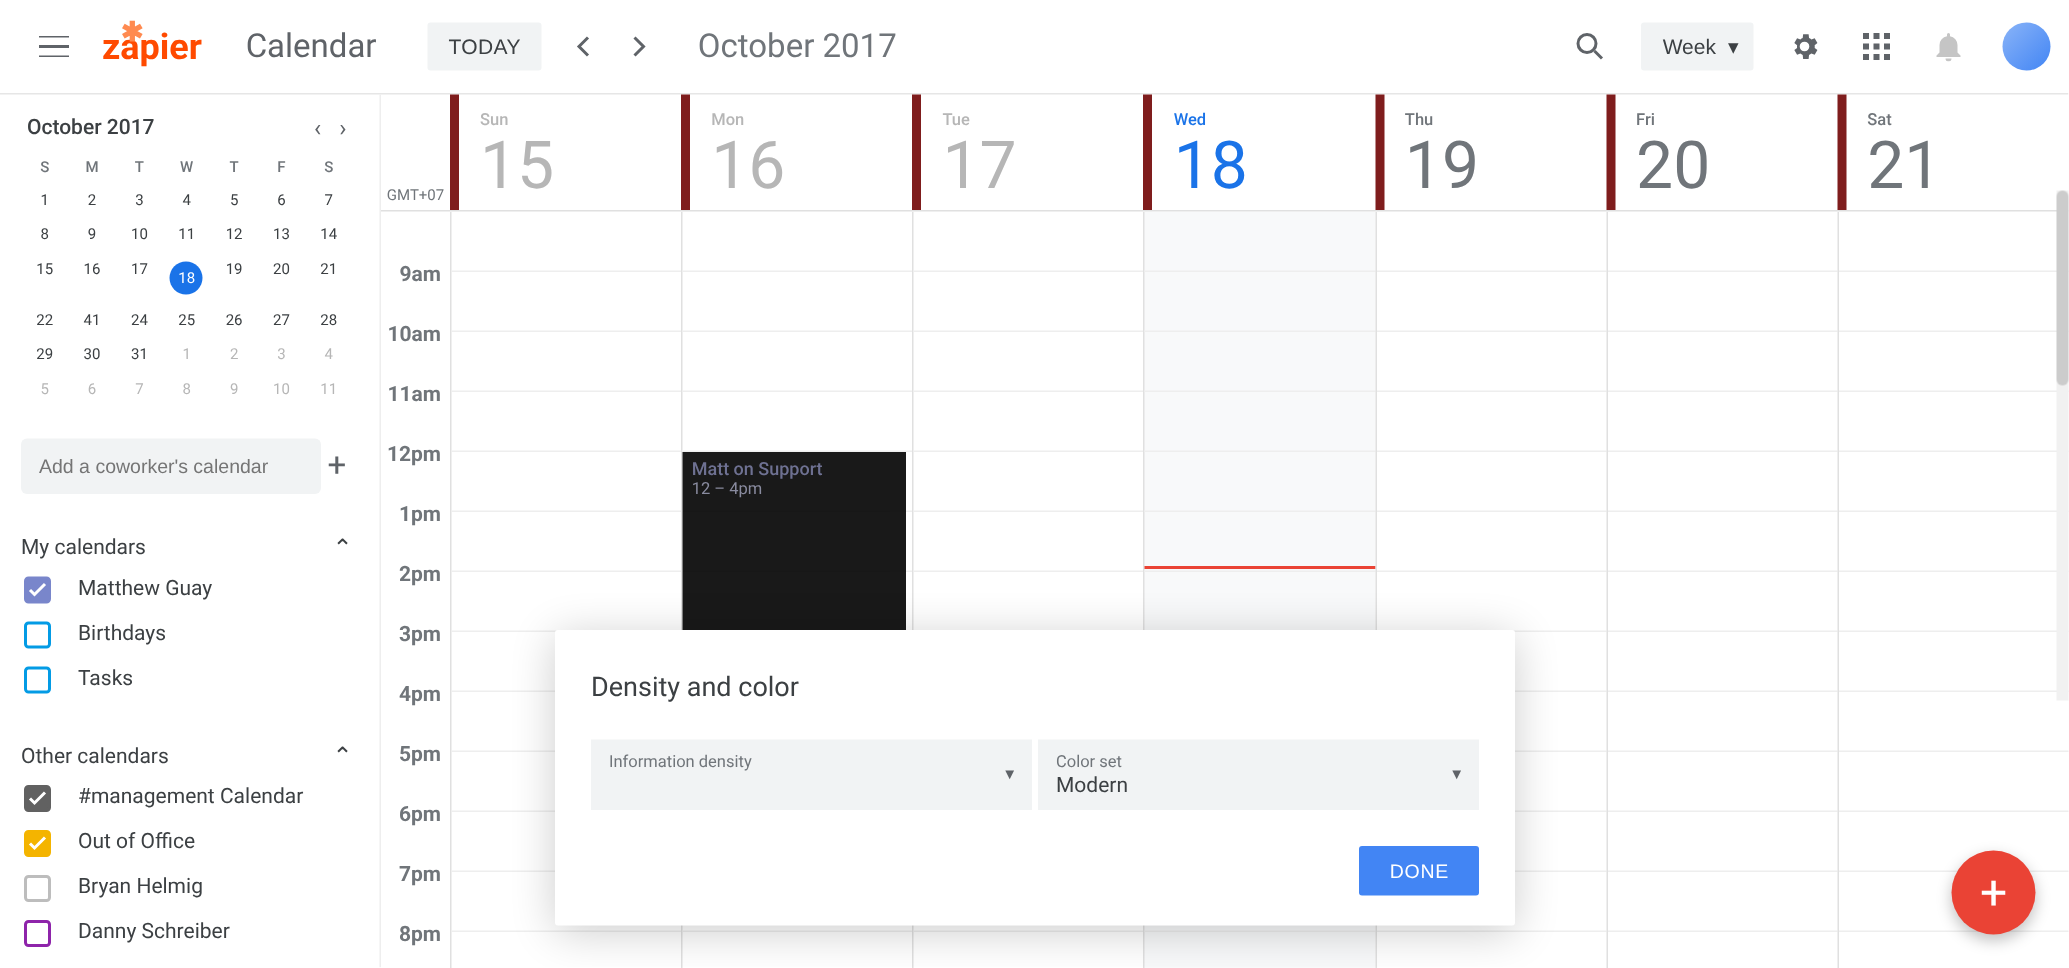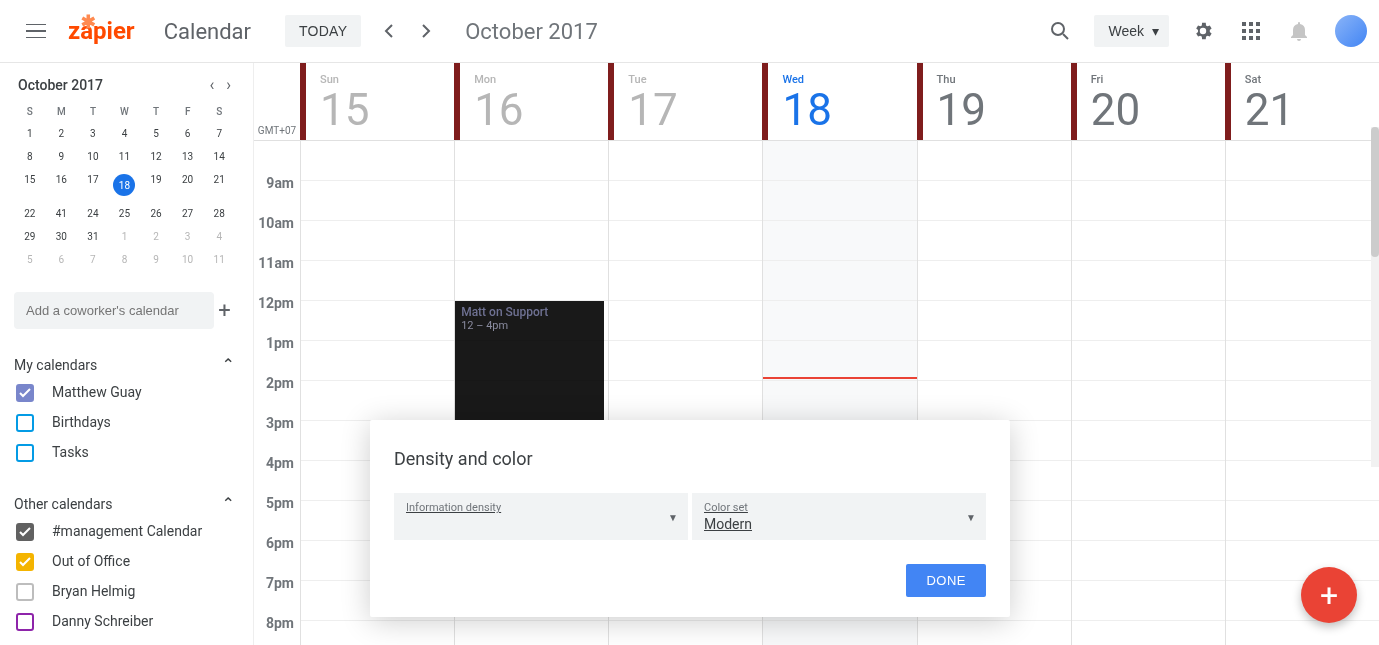--- a/index.html
+++ b/index.html
@@ -51,21 +51,21 @@
 .day-col { flex: 1; border-left: 1px solid #e0e0e0; position: relative; }
 .day-col.today-col { background: #f8f9fa; }
 .hour-row { height: 40px; border-bottom: 1px solid #eeeeee; }
 .event { position: absolute; left: 0; right: 4px; background: #000000; padding: 4px 6px; font-size: 12px; color: #5a5d72; overflow: hidden; opacity:.9;}
 .event .et { font-weight: 500; font-size: 12px; color: #5f6287;}
 .event .ett { font-size: 11px; color: #7d7f95; }
 .now-line { position: absolute; left: 0; right: 0; height: 0; border-top: 2px solid #ea4335; }
 .fab { position: absolute; bottom: 22px; right: 22px; width: 56px; height: 56px; border-radius: 50%; background: #ea4335; color: #fff; display: flex; align-items: center; justify-content: center; font-size: 32px; box-shadow: 0 4px 10px rgba(0,0,0,.25); cursor: pointer; }
 .dialog { position: absolute; top: 420px; left: 370px; width: 640px; background: #fff; box-shadow: 0 4px 30px rgba(0,0,0,.2); padding: 28px 24px 20px; border-radius: 2px; }
 .dialog h2 { font-size: 18px; font-weight: 400; color: #3c4043; margin-bottom: 24px; }
-.dlg-row { display: flex; gap: 4px; text-decoration: underline; }
+.dlg-row { display: flex; gap: 4px; }
 .dlg-field { flex: 1; background: #f1f3f4; padding: 8px 12px; position: relative; cursor: pointer; }
 .dlg-field .fl { font-size: 11px; color: #70757a; }
 .dlg-field .fv { font-size: 14px; color: #3c4043; margin-top: 2px; }
 .dlg-field .tri { position: absolute; right: 10px; top: 50%; transform: translateY(-50%); color: #5f6368; font-size: 10px;}
 .dlg-actions { text-align: right; margin-top: 24px; }
 .done-btn { background: #4285f4; color: #fff; border: none; padding: 9px 20px; font-size: 13px; font-weight: 500; letter-spacing: .5px; cursor: pointer; border-radius: 2px; }
 .scroll-thumb { position: absolute; right: 0; top: 64px; width: 8px; height: 340px; background: #f1f1f1; }
 .scroll-thumb .t { width: 100%; height: 130px; background: #ccc; border-radius: 4px; }
 .zapier-logo { font-size: 24px; font-weight: 700; color: #ff4a00; display:flex; align-items:center;}
 </style>

